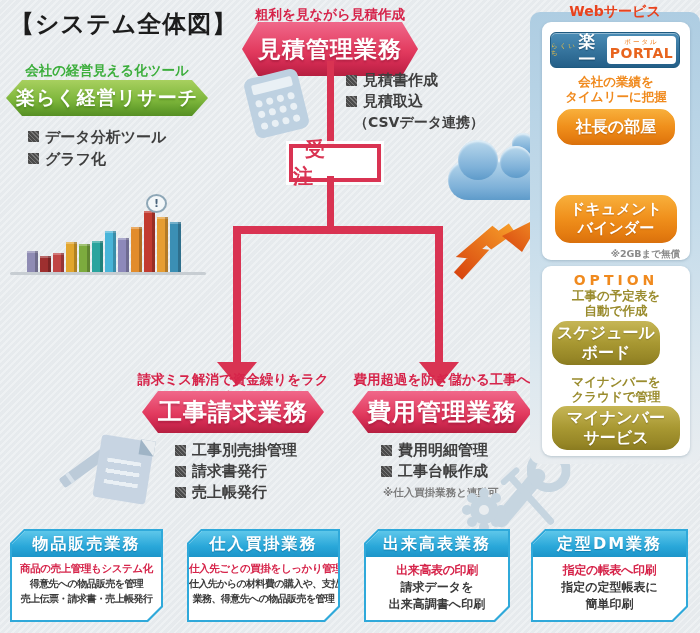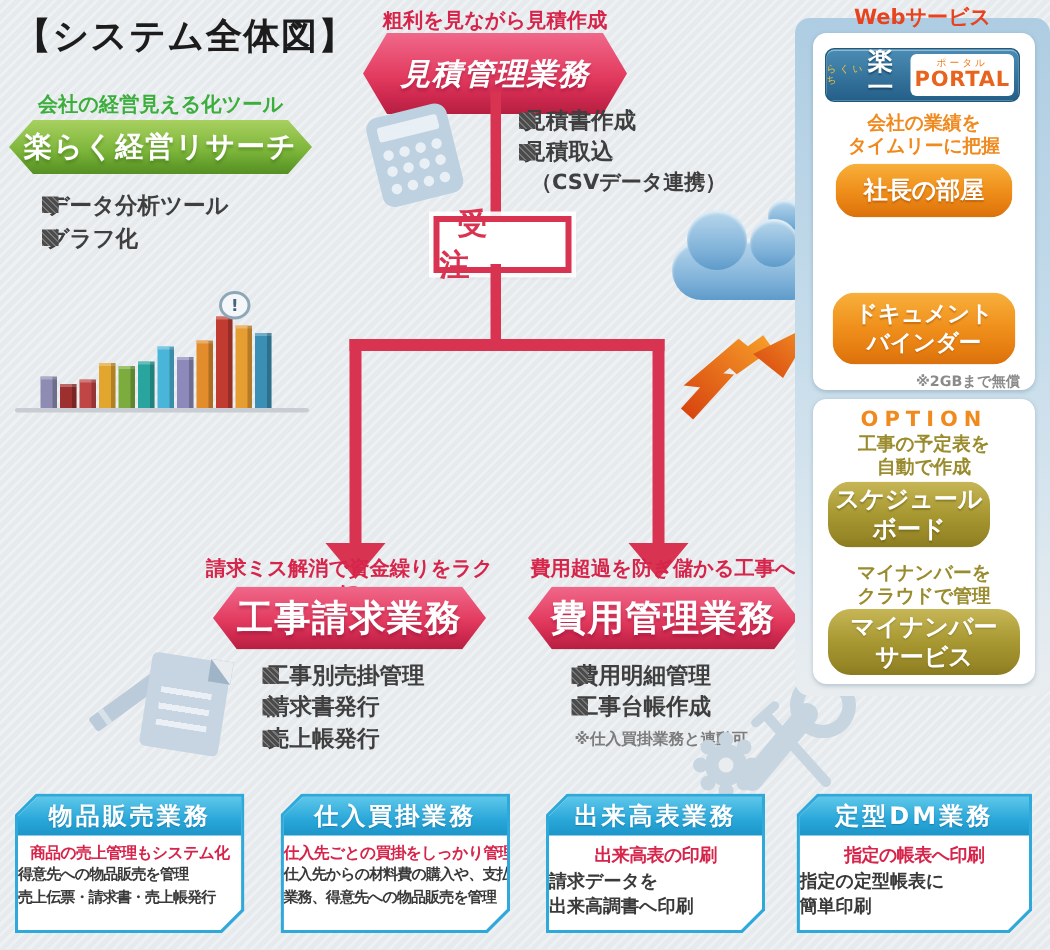--- a/index.html
+++ b/index.html
@@ -16,21 +16,21 @@
   .cap-orange{color:#f08a1e;}
   .cap-gold{color:#9a8c2e;}
   
   .ribbon{position:absolute;display:flex;align-items:center;justify-content:center;color:#fff;font-weight:bold;
     clip-path:polygon(16px 0,calc(100% - 16px) 0,100% 50%,calc(100% - 16px) 100%,16px 100%,0 50%);
     text-shadow:0 2px 2px rgba(120,10,40,.35);letter-spacing:1px;}
   .ribbon-red{background:linear-gradient(180deg,#f0688a 0%,#e23a5e 55%,#cf2950 78%,#b51f40 100%);}
   .ribbon-green{background:linear-gradient(180deg,#a8d05f 0%,#7cb53a 58%,#649f2c 82%,#568f24 100%);text-shadow:0 2px 2px rgba(40,90,10,.35);}
   
   .blist{position:absolute;margin:0;padding:0;list-style:none;}
-  .blist li{position:relative;padding-left:3px;font-size:15px;font-weight:bold;color:#3f3f3f;line-height:21px;white-space:nowrap;}
+  .blist li{position:relative;padding-left:17px;font-size:15px;font-weight:bold;color:#3f3f3f;line-height:21px;white-space:nowrap;}
   .blist li::before{content:"";position:absolute;left:0;top:5px;width:11px;height:11px;background:#4b4b4b;
     background-image:repeating-linear-gradient(45deg,rgba(255,255,255,.25) 0 1px,transparent 1px 3px);}
   .blist li.no-sq{padding-left:8px;font-size:14px;}
   .blist li.no-sq::before{display:none;}
   .mini-note{position:absolute;font-size:10.5px;color:#7d7d7d;font-weight:bold;}
   
   .cline{position:absolute;background:#d93352;}
   .arrow-down{position:absolute;width:0;height:0;border-left:20px solid transparent;border-right:20px solid transparent;border-top:24px solid #d93352;}
   .order-box{position:absolute;left:289px;top:144px;width:84px;height:30px;background:#fff;border:4px solid #d93352;
     color:#d93352;font-size:20px;font-weight:bold;display:flex;align-items:center;justify-content:center;
@@ -64,21 +64,21 @@
   .gb-note{position:absolute;right:10px;top:226px;font-size:9.5px;color:#8a8a8a;font-weight:bold;}
   
   .card{position:absolute;top:529px;height:93px;background:#2fa9da;
     clip-path:polygon(14px 0,100% 0,100% calc(100% - 15px),calc(100% - 15px) 100%,0 100%,0 14px);
     filter:drop-shadow(0 2px 2px rgba(80,110,130,.35));}
   .card-inner{position:absolute;left:2px;top:2px;right:2px;bottom:2px;background:#fff;display:flex;flex-direction:column;
     clip-path:polygon(13px 0,100% 0,100% calc(100% - 14px),calc(100% - 14px) 100%,0 100%,0 13px);}
   .card-header{height:26px;background:linear-gradient(180deg,#5ec7ea 0%,#29a7d9 60%,#1d95c9 100%);color:#fff;font-weight:bold;
     font-size:16px;letter-spacing:2px;display:flex;align-items:center;justify-content:center;text-shadow:0 1px 1px rgba(0,80,120,.4);}
   .card-high{color:#d6244a;font-size:10.5px;font-weight:bold;text-align:center;margin-top:5px;letter-spacing:-.4px;white-space:nowrap;}
-  .card-line{font-size:10px;color:#3a3a3a;font-weight:bold;text-align:left;line-height:15px;letter-spacing:-.6px;white-space:nowrap;}
+  .card-line{font-size:10px;color:#3a3a3a;font-weight:bold;text-align:center;line-height:15px;letter-spacing:-.6px;white-space:nowrap;}
   .card-wide .card-high{font-size:12px;}
   .card-wide .card-line{font-size:12px;line-height:17px;letter-spacing:0;}
   
   .calc{position:absolute;left:249px;top:73px;width:55px;height:61px;background:#bed1e1;border-radius:8px;transform:rotate(-14deg);}
   .calc-screen{position:absolute;left:7px;top:7px;width:41px;height:10px;background:#e9f0f5;border-radius:2px;}
   .calc-keys{position:absolute;left:7px;top:23px;width:42px;height:32px;display:grid;grid-template-columns:repeat(4,1fr);grid-template-rows:repeat(3,1fr);gap:2px;}
   .calc-keys span{width:7px;height:7px;border-radius:50%;background:#e9f0f5;}
   .cloud{position:absolute;border-radius:40px;background:linear-gradient(180deg,#b9d8ec 0%,#7db0d8 70%,#5e9bca 100%);box-shadow:inset 0 2px 2px rgba(255,255,255,.7);}
   .cloud::before,.cloud::after{content:"";position:absolute;border-radius:50%;background:inherit;box-shadow:inset 0 2px 2px rgba(255,255,255,.6);}
   .cloud-big{left:448px;top:160px;width:100px;height:40px;}
@@ -106,21 +106,21 @@
   .bolt-svg{position:absolute;left:450px;top:214px;width:96px;height:68px;}
 </style>
 </head>
 <body>
 
 <div class="stage">
 
   <div class="abs page-title">【システム全体図】</div>
 
   <div class="cap cap-red" style="left:230px;top:6px;width:200px;">粗利を見ながら見積作成</div>
-  <div class="ribbon ribbon-red" style="left:242px;top:22px;width:176px;height:54px;font-size:20px;font-style:italic;">見積管理業務</div>
+  <div class="ribbon ribbon-red" style="left:242px;top:22px;width:176px;height:54px;font-size:23px;">見積管理業務</div>
   <div class="calc">
     <div class="calc-screen"></div>
     <div class="calc-keys">
         <span></span>
         <span></span>
         <span></span>
         <span></span>
         <span></span>
         <span></span>
         <span></span>

